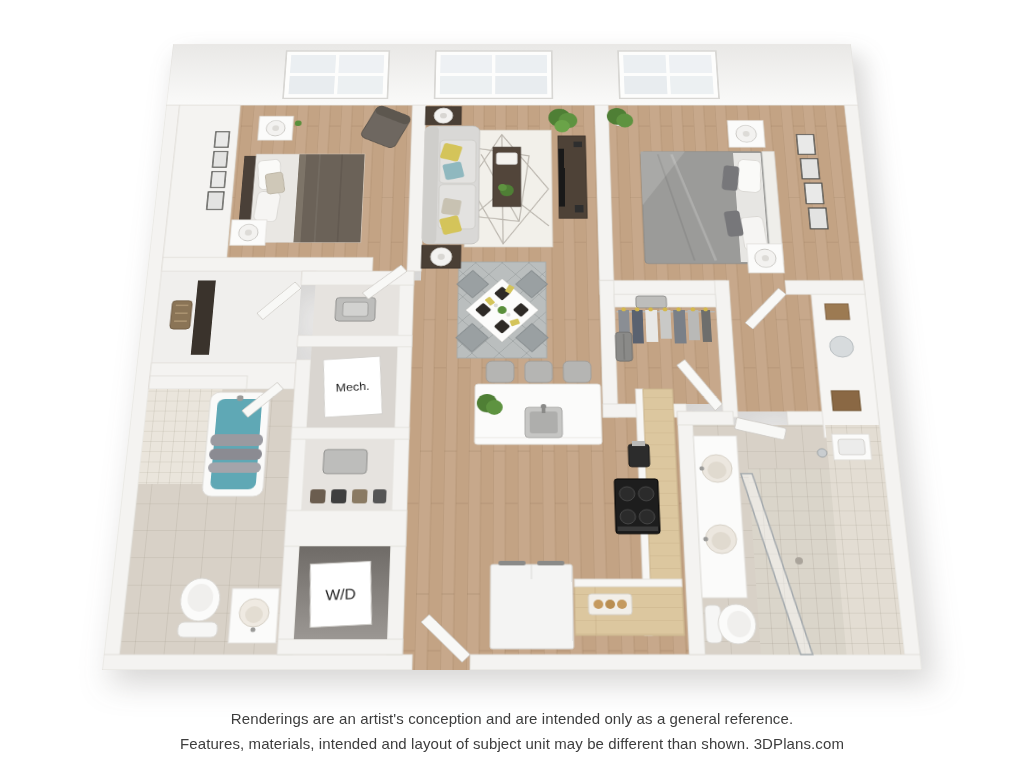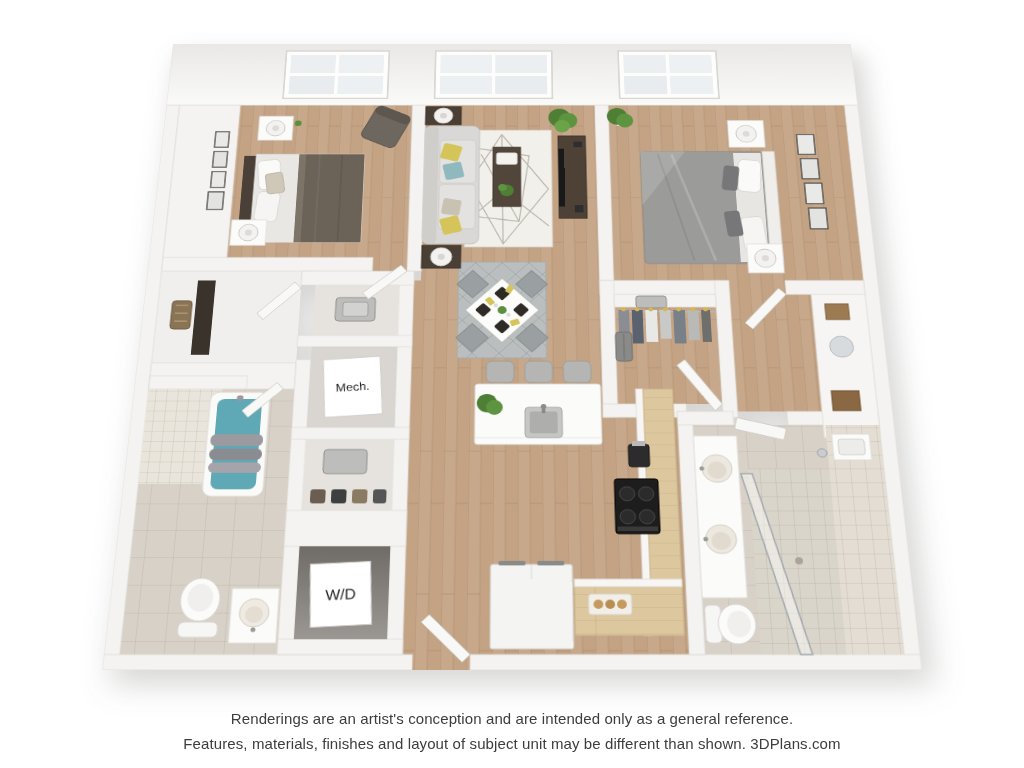--- a/index.html
+++ b/index.html
@@ -471,15 +471,15 @@
 
     <g>
       <polygon points="292,318 250,354 243,346 285,310" class="door"></polygon>
       <polygon points="368,764 326,722 318,730 360,772" class="door"></polygon>
     </g>
   </svg>
   </div>
 
   <div class="caption">
     <p>Renderings are an artist's conception and are intended only as a general reference.</p>
-    <p>Features, materials, finishes and layout of subject unit may be different than shown. 3DPlans.com</p>
+    <p>Features, materials, intended and layout of subject unit may be different than shown. 3DPlans.com</p>
   </div>
 </div>
 
 </body></html>

